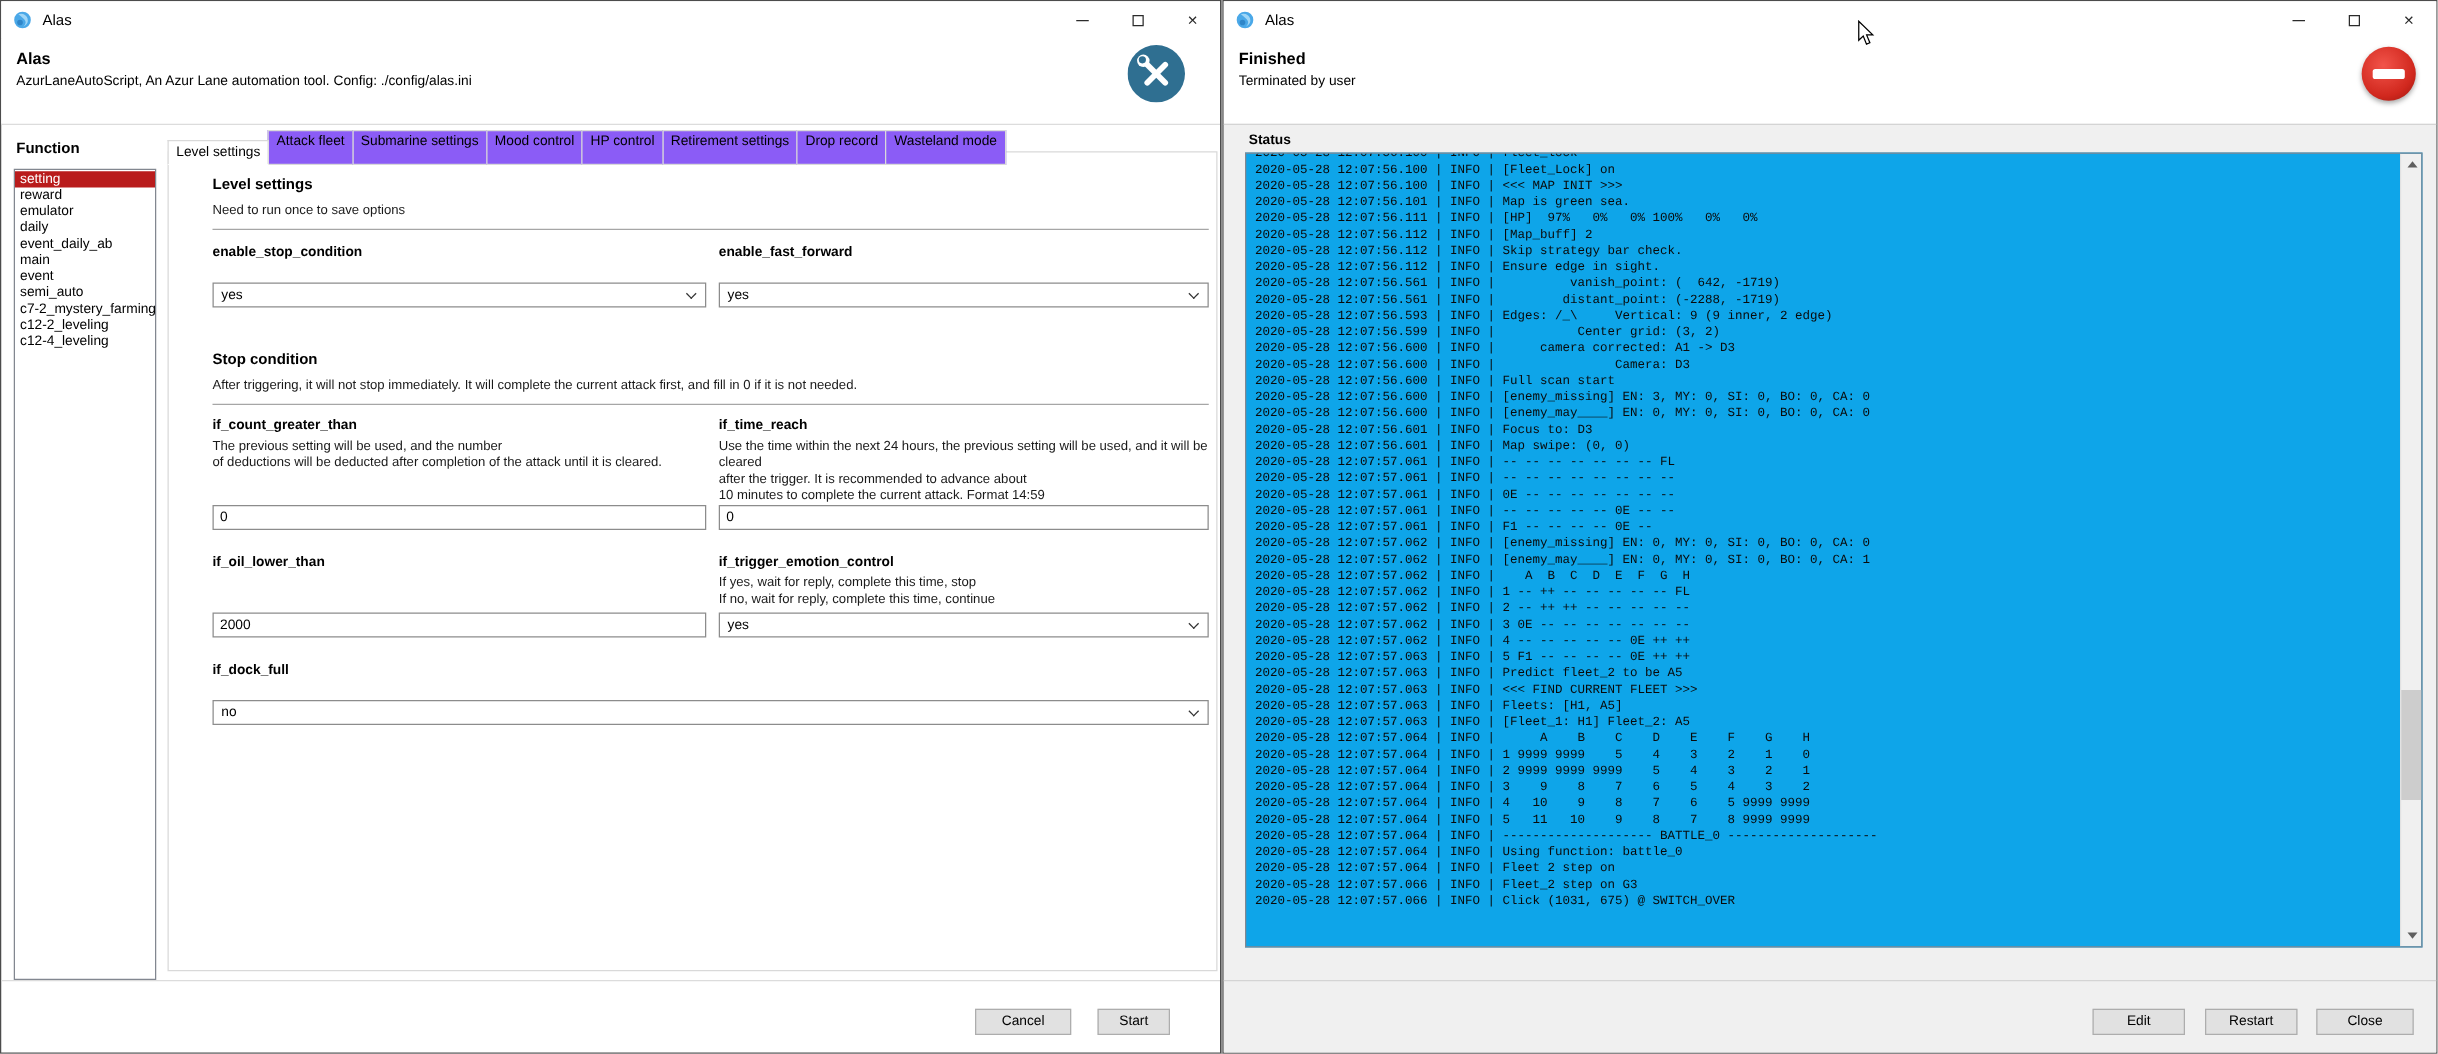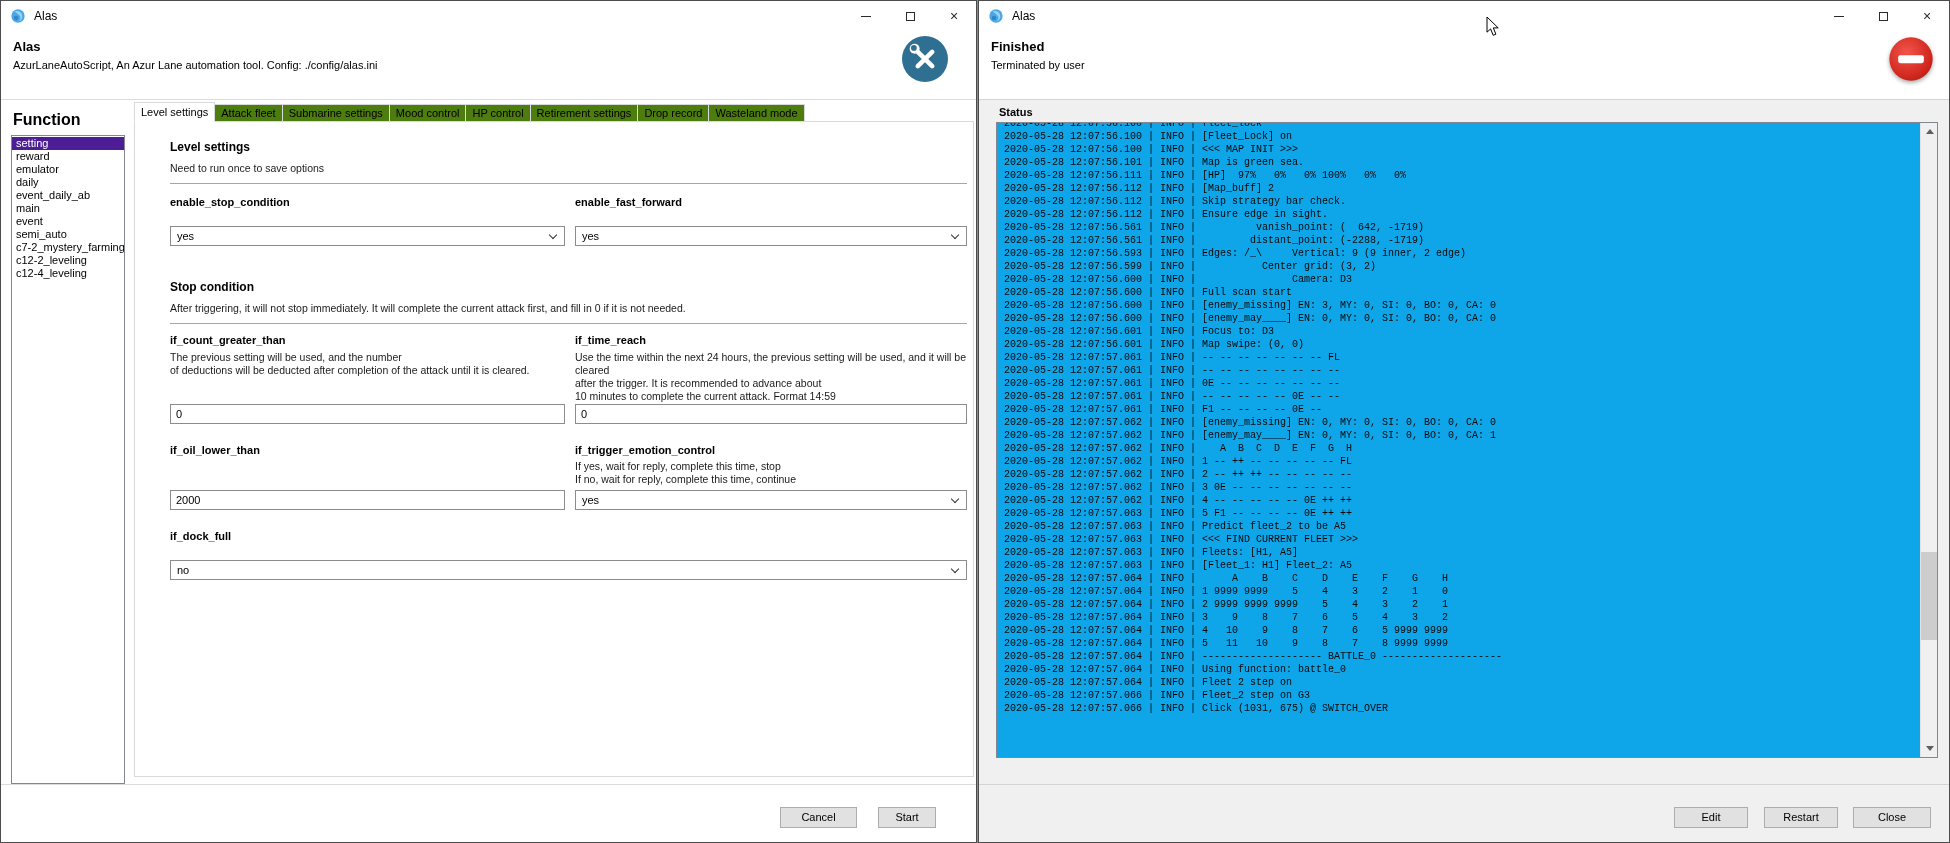--- a/index.html
+++ b/index.html
@@ -22,28 +22,28 @@
   .app-header { position:absolute; top:30px; left:0; right:0; height:68px; background:#fff; }
   .hdr-title { position:absolute; left:12px; top:8px; font-size:13px; font-weight:bold; }
   .hdr-sub { position:absolute; left:12px; top:28px; font-size:11px; }
   .badge { position:absolute; width:46px; height:46px; top:5px; }
   #win-left .badge { right:28px; }
   #win-right .badge { right:15px; filter:drop-shadow(0 2px 2px rgba(0,0,0,0.35)); }
 
   .hdiv { position:absolute; left:0; right:0; height:1px; background:#dcdcdc; }
 
   
-  .func-label { position:absolute; left:12px; top:110px; font-size:16px; font-weight:bold; }
+  .func-label { position:absolute; left:12px; top:110px; font-size:12px; font-weight:bold; }
   .listbox { position:absolute; left:10px; top:134px; width:114px; height:649px; background:#fff; border:1px solid #828790; overflow:hidden; padding-top:1px; }
   .listbox > div { height:13px; line-height:13px; font-size:11px; padding-left:4px; white-space:nowrap; overflow:hidden; }
-  .listbox > div.selected { background:#4c1d95; color:#fff; }
+  .listbox > div.selected { background:#b91c1c; color:#fff; }
 
   
   .tabs { position:absolute; left:133px; top:101px; display:flex; align-items:flex-end; z-index:3; }
-  .tabs > div { font-size:11px; padding:0 6px; background:#4d7c0f; border:1px solid #d9d9d9; margin-right:-1px; height:18px; line-height:17px; margin-top:2px; white-space:nowrap; }
+  .tabs > div { font-size:11px; padding:0 6px; background:#8b5cf6; border:1px solid #d9d9d9; margin-right:-1px; height:28px; line-height:17px; margin-top:2px; white-space:nowrap; }
   .tabs > div.selected { background:#fff; border-bottom:1px solid #fff; height:20px; line-height:18px; margin-top:0; position:relative; z-index:2; }
 
   .tabpage { position:absolute; left:133px; top:120px; width:840px; height:656px; background:#fff; border:1px solid #d9d9d9; }
   .f-sec-h { position:absolute; font-size:12px; font-weight:bold; }
   .f-desc  { position:absolute; font-size:10.5px; color:#1a1a1a; }
   .f-desc > div { line-height:13px; }
   .f-hr    { position:absolute; left:35px; width:797px; height:1px; background:#a6a6a6; }
   .f-lbl   { position:absolute; font-size:11px; font-weight:bold; }
   .f-input { position:absolute; height:20px; border:1px solid #8c8c8c; background:#fff; font-size:11px; padding:0 5px; font-family:"Liberation Sans",sans-serif; }
   .combo   { position:absolute; height:20px; border:1px solid #8c8c8c; background:#fff; font-size:11px; line-height:18px; padding-left:6px; }
@@ -255,20 +255,21 @@
         <div>2020-05-28 12:07:56.100 | INFO | &lt;&lt;&lt; MAP INIT &gt;&gt;&gt;</div>
         <div>2020-05-28 12:07:56.101 | INFO | Map is green sea.</div>
         <div>2020-05-28 12:07:56.111 | INFO | [HP]  97%   0%   0% 100%   0%   0%</div>
         <div>2020-05-28 12:07:56.112 | INFO | [Map_buff] 2</div>
         <div>2020-05-28 12:07:56.112 | INFO | Skip strategy bar check.</div>
         <div>2020-05-28 12:07:56.112 | INFO | Ensure edge in sight.</div>
         <div>2020-05-28 12:07:56.561 | INFO |          vanish_point: (  642, -1719)</div>
         <div>2020-05-28 12:07:56.561 | INFO |         distant_point: (-2288, -1719)</div>
         <div>2020-05-28 12:07:56.593 | INFO | Edges: /_\     Vertical: 9 (9 inner, 2 edge)</div>
         <div>2020-05-28 12:07:56.599 | INFO |           Center grid: (3, 2)</div>
+        <div>2020-05-28 12:07:56.600 | INFO |      camera corrected: A1 -&gt; D3</div>
         <div>2020-05-28 12:07:56.600 | INFO |                Camera: D3</div>
         <div>2020-05-28 12:07:56.600 | INFO | Full scan start</div>
         <div>2020-05-28 12:07:56.600 | INFO | [enemy_missing] EN: 3, MY: 0, SI: 0, BO: 0, CA: 0</div>
         <div>2020-05-28 12:07:56.600 | INFO | [enemy_may____] EN: 0, MY: 0, SI: 0, BO: 0, CA: 0</div>
         <div>2020-05-28 12:07:56.601 | INFO | Focus to: D3</div>
         <div>2020-05-28 12:07:56.601 | INFO | Map swipe: (0, 0)</div>
         <div>2020-05-28 12:07:57.061 | INFO | -- -- -- -- -- -- -- FL</div>
         <div>2020-05-28 12:07:57.061 | INFO | -- -- -- -- -- -- -- --</div>
         <div>2020-05-28 12:07:57.061 | INFO | 0E -- -- -- -- -- -- --</div>
         <div>2020-05-28 12:07:57.061 | INFO | -- -- -- -- -- 0E -- --</div>

